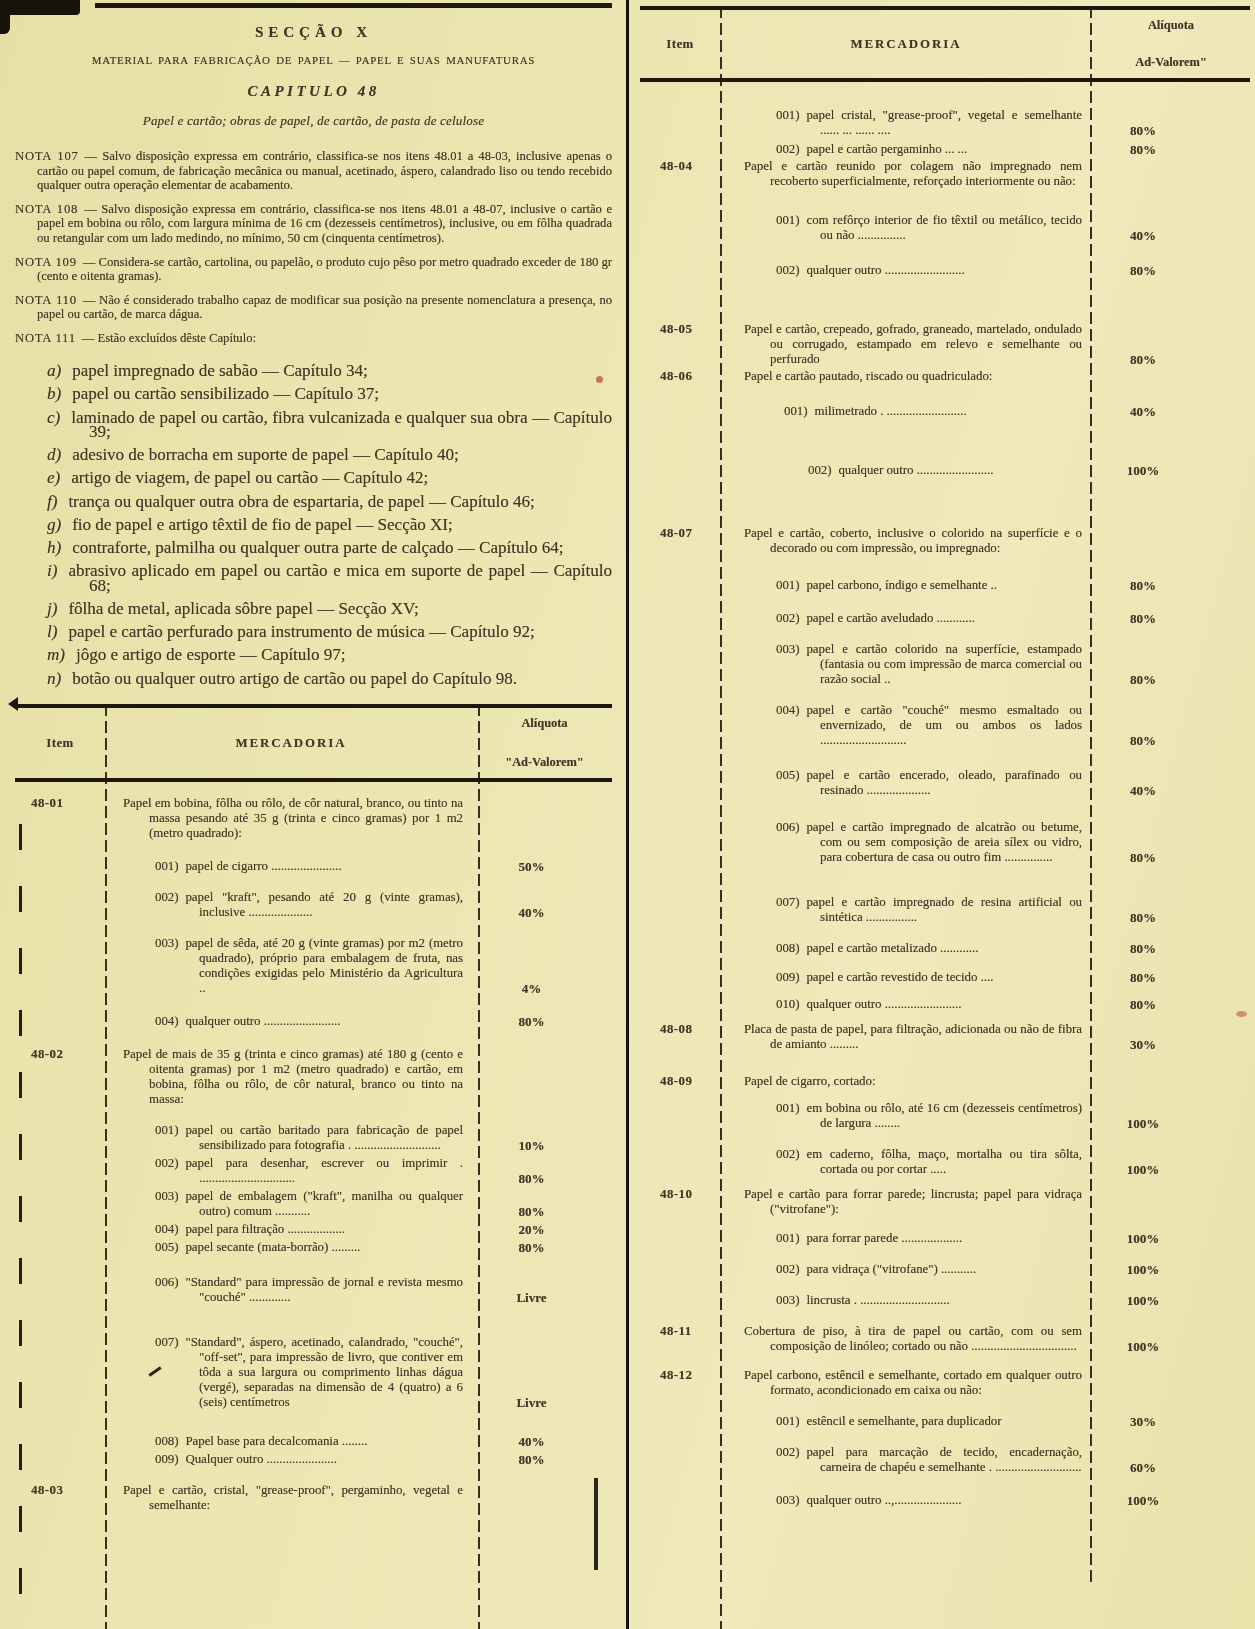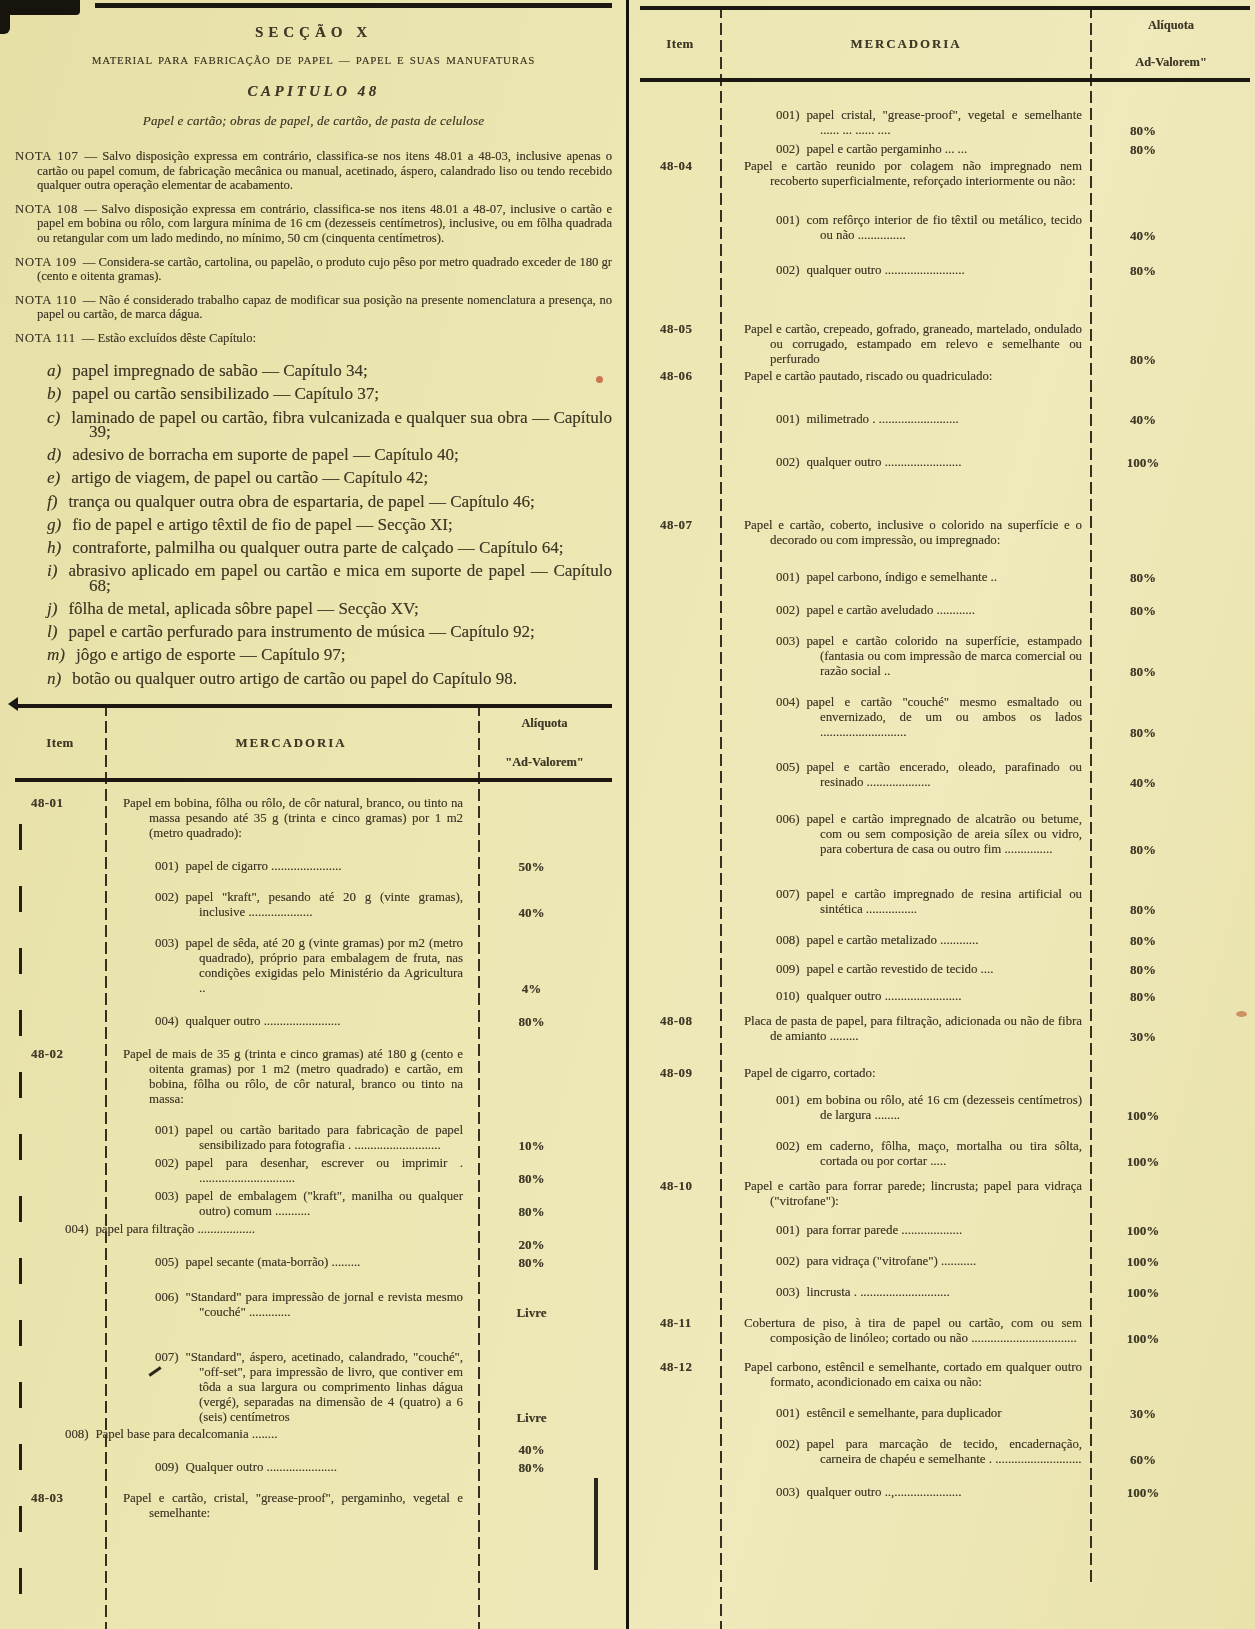--- a/index.html
+++ b/index.html
@@ -187,21 +187,21 @@
             </div>
             <div class="c-rate">80%</div>
           </div>
           <div class="row sub" style="margin-top: 3px;">
             <div class="c-item"></div>
             <div class="c-desc">
               <div class="subtext"><span class="code">003)</span><span>papel de embalagem ("kraft", manilha ou qualquer outro) comum ...........</span></div>
             </div>
             <div class="c-rate">80%</div>
           </div>
-          <div class="row sub" style="margin-top: 3px; flex-direction: column;">
+          <div class="row sub" style="margin-top: 3px;">
             <div class="c-item"></div>
             <div class="c-desc">
               <div class="subtext"><span class="code">004)</span><span>papel para filtração ..................</span></div>
             </div>
             <div class="c-rate">20%</div>
           </div>
           <div class="row sub" style="margin-top: 3px;">
             <div class="c-item"></div>
             <div class="c-desc">
               <div class="subtext"><span class="code">005)</span><span>papel secante (mata-borrão) .........</span></div>
@@ -215,21 +215,21 @@
             </div>
             <div class="c-rate">Livre</div>
           </div>
           <div class="row sub" style="margin-top: 30px;">
             <div class="c-item"></div>
             <div class="c-desc">
               <div class="subtext"><span class="code">007)</span><span>"Standard", áspero, acetinado, calandrado, "couché", "off-set", para impressão de livro, que contiver em tôda a sua largura ou comprimento linhas dágua (vergé), separadas na dimensão de 4 (quatro) a 6 (seis) centímetros</span></div>
             </div>
             <div class="c-rate">Livre</div>
           </div>
-          <div class="row sub" style="margin-top: 2px; flex-direction: column;">
+          <div class="row sub" style="margin-top: 24px;">
             <div class="c-item"></div>
             <div class="c-desc">
               <div class="subtext"><span class="code">008)</span><span>Papel base para decalcomania ........</span></div>
             </div>
             <div class="c-rate">40%</div>
           </div>
           <div class="row sub" style="margin-top: 3px;">
             <div class="c-item"></div>
             <div class="c-desc">
               <div class="subtext"><span class="code">009)</span><span>Qualquer outro ......................</span></div>
@@ -309,28 +309,28 @@
             </div>
             <div class="c-rate">80%</div>
           </div>
           <div class="row entry" style="margin-top: 2px;">
             <div class="c-item">48-06</div>
             <div class="c-desc">
               <div class="main">Papel e cartão pautado, riscado ou quadriculado:</div>
             </div>
             <div class="c-rate"></div>
           </div>
-          <div class="row sub" style="margin-top: 28px;">
+          <div class="row sub" style="margin-top: 20px; gap: 8px;">
             <div class="c-item"></div>
             <div class="c-desc">
               <div class="subtext"><span class="code">001)</span><span>milimetrado . .........................</span></div>
             </div>
             <div class="c-rate">40%</div>
           </div>
-          <div class="row sub" style="margin-top: 28px;">
+          <div class="row sub" style="margin-top: 44px; gap: 32px;">
             <div class="c-item"></div>
             <div class="c-desc">
               <div class="subtext"><span class="code">002)</span><span>qualquer outro ........................</span></div>
             </div>
             <div class="c-rate">100%</div>
           </div>
           <div class="row entry" style="margin-top: 48px;">
             <div class="c-item">48-07</div>
             <div class="c-desc">
               <div class="main">Papel e cartão, coberto, inclusive o colorido na superfície e o decorado ou com impressão, ou impregnado:</div>

